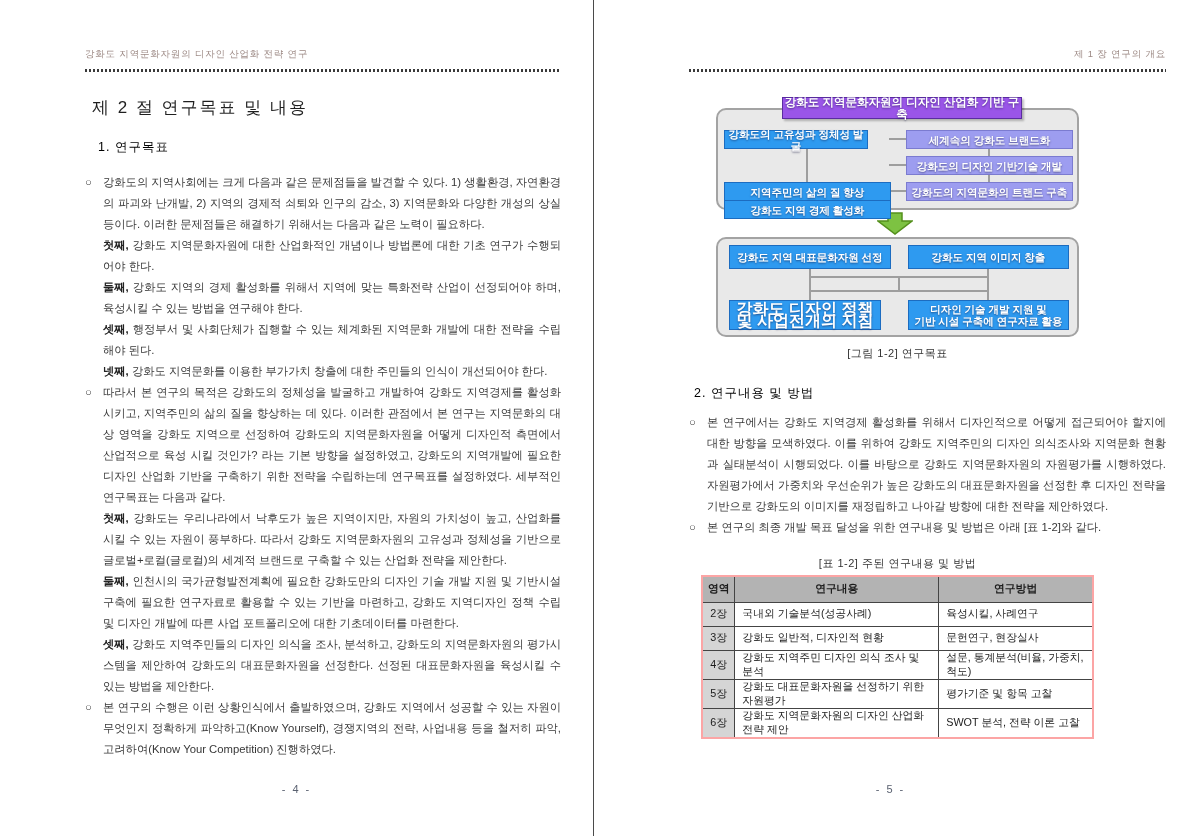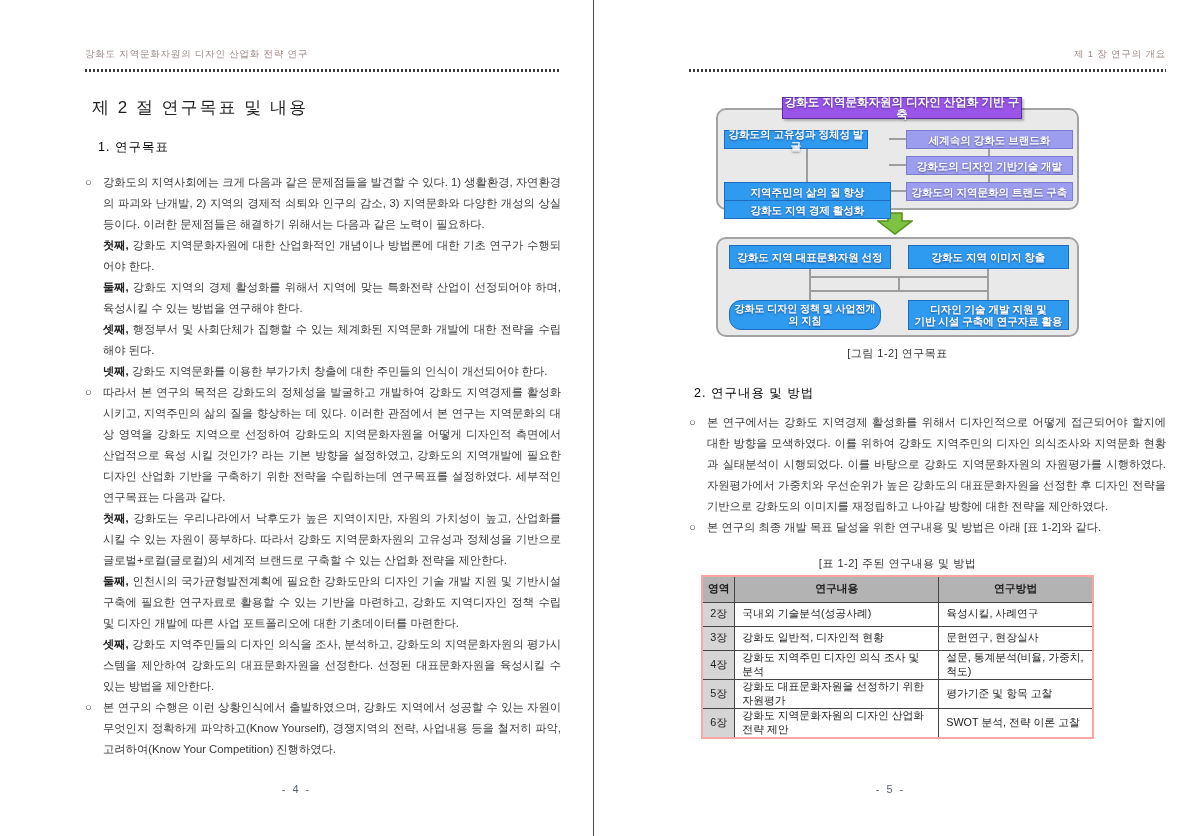--- a/index.html
+++ b/index.html
@@ -150,21 +150,21 @@
       </svg>
 
       <div class="conn" style="left:215px; top:266px; width:2px; height:36px;"></div>
       <div class="conn" style="left:393px; top:266px; width:2px; height:36px;"></div>
       <div class="conn" style="left:215px; top:276px; width:180px; height:2px;"></div>
       <div class="conn" style="left:215px; top:290px; width:180px; height:2px;"></div>
       <div class="conn" style="left:304px; top:276px; width:2px; height:16px;"></div>
 
       <div class="fbox blue" style="left:135px; top:245px; width:162px; height:24px;">강화도 지역 대표문화자원 선정</div>
       <div class="fbox blue" style="left:314px; top:245px; width:161px; height:24px;">강화도 지역 이미지 창출</div>
-      <div class="fbox blue" style="left:135px; top:300px; width:152px; height:30px; font-size:10px;border-radius:12px;">강화도 디자인 정책 및 사업전개의 지침</div>
+      <div class="fbox blue" style="left:135px; top:300px; width:152px; height:30px; font-size:16px;">강화도 디자인 정책 및 사업전개의 지침</div>
       <div class="fbox blue pre-line" style="left:314px; top:300px; width:161px; height:30px;">디자인 기술 개발 지원 및
 기반 시설 구축에 연구자료 활용</div>
 
       <div class="fig-caption">[그림 1-2] 연구목표</div>
     </div>
 
     <div class="sec-title-sm" style="left:100px; top:385px;">2. 연구내용 및 방법</div>
 
     <div class="bodytext bodytext-right">
       <div class="para">

